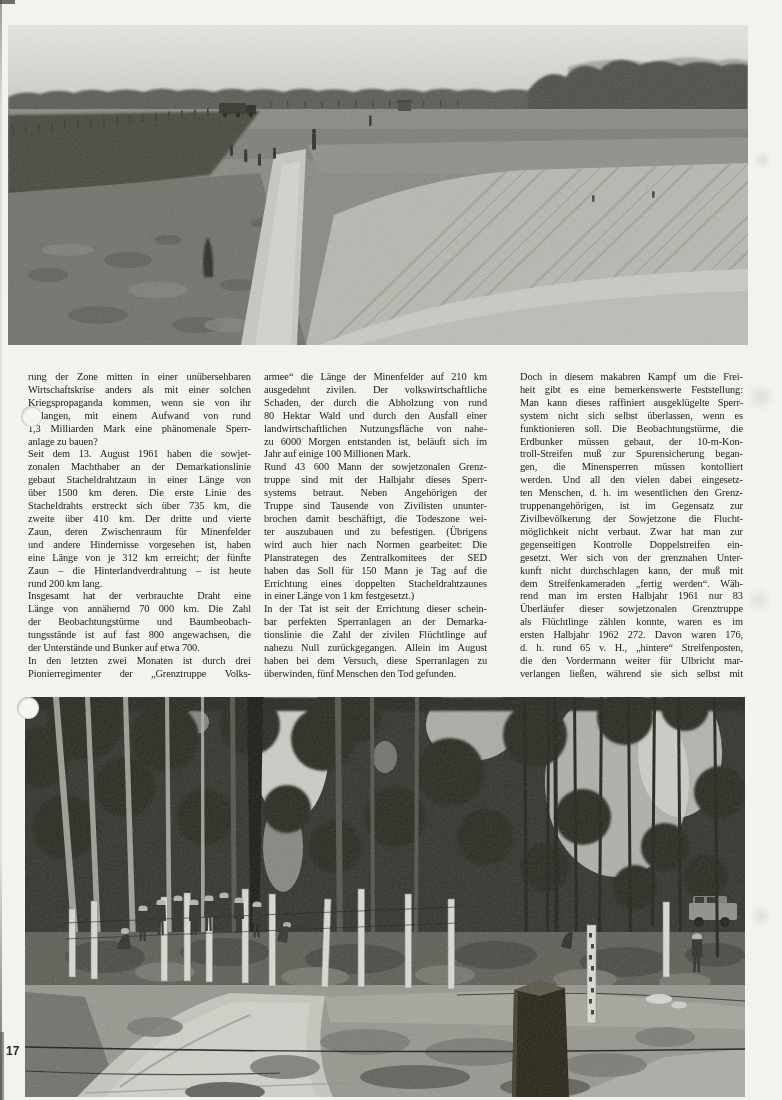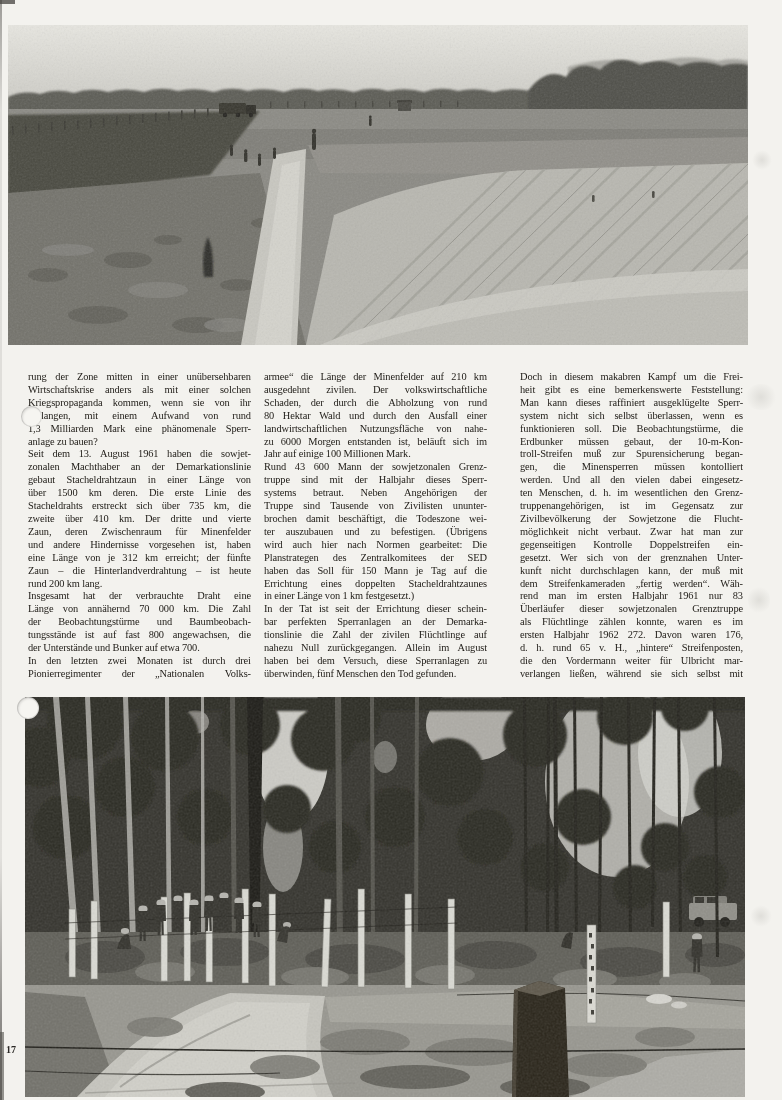--- a/index.html
+++ b/index.html
@@ -19,22 +19,22 @@
   .line{
     display:flex;justify-content:space-between;gap:2.4px;
     height:12.92px;line-height:12.92px;font-size:10.4px;
     letter-spacing:-0.1px;overflow:hidden;white-space:nowrap;
   }
   .line span{flex:0 0 auto;}
   .line.pend{justify-content:flex-start;}
 
   .page-number{
     position:absolute;left:6px;top:1044px;
-    font-family:Liberation Serif, serif;
-    font-size:10px;font-weight:bold;color:#2b2926;
+    font-family:Liberation Sans, sans-serif;
+    font-size:12px;font-weight:bold;color:#2b2926;
   }
   .punch-hole{
     position:absolute;border-radius:50%;background:#f6f5f1;
     box-shadow:inset 0 0 0 1px rgba(0,0,0,.10), inset 1.5px 1.5px 2.5px rgba(0,0,0,.13);
   }
   .hole-1{left:21px;top:406px;width:21px;height:21px;}
   .hole-2{left:17px;top:697px;width:22px;height:22px;}
 
   .corner-mark{position:absolute;left:0;top:0;width:15px;height:4px;background:#504e4a;opacity:.8;}
   .edge-left{position:absolute;left:0;top:0;width:2px;height:1100px;
@@ -381,21 +381,21 @@
           <span>letzten</span>
           <span>zwei</span>
           <span>Monaten</span>
           <span>ist</span>
           <span>durch</span>
           <span>drei</span>
         </div>
         <div class="line">
           <span>Pionierregimenter</span>
           <span>der</span>
-          <span>„Nationalen</span>
+          <span>„Grenztruppe</span>
           <span>Volks-</span>
         </div>
       </div>
     <div class="col col-2">
         <div class="line">
           <span>armee“</span>
           <span>die</span>
           <span>Länge</span>
           <span>der</span>
           <span>Minenfelder</span>

